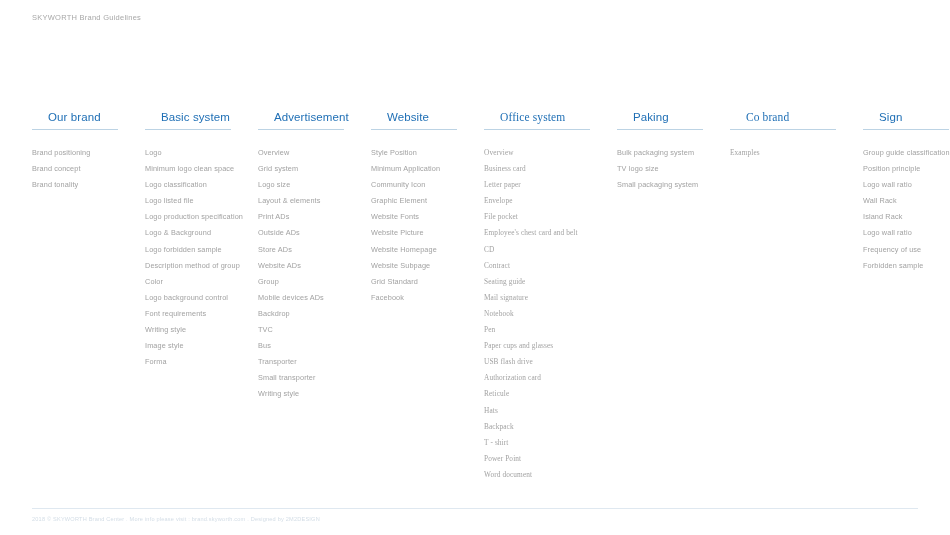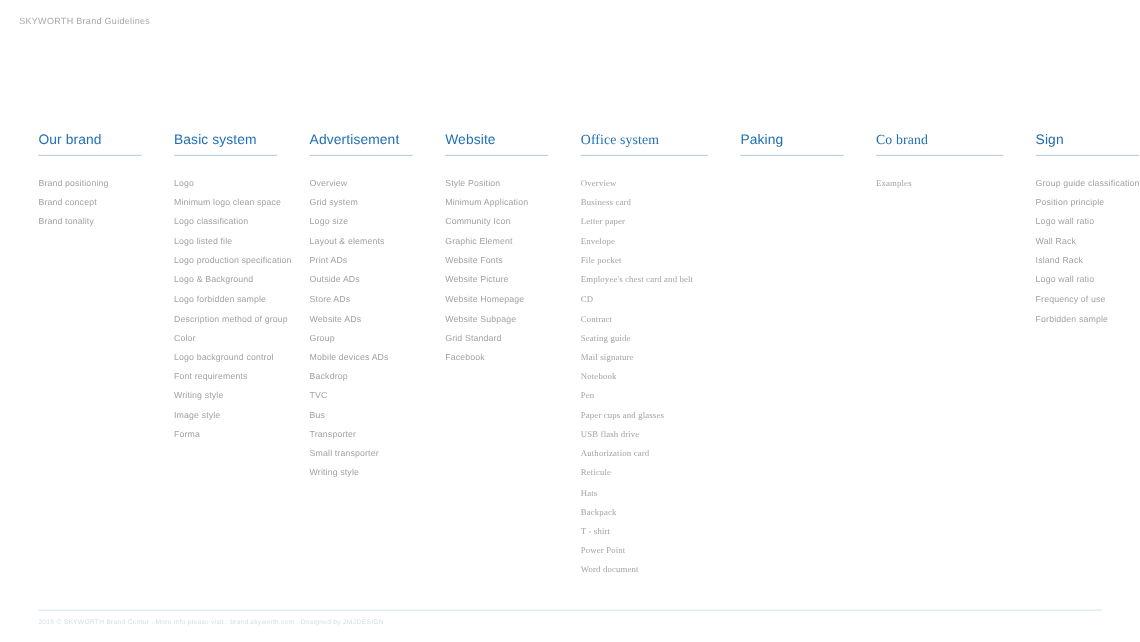--- a/index.html
+++ b/index.html
@@ -16,21 +16,21 @@
     overflow: hidden;
   }
   .page {
     position: relative;
     width: 950px;
     height: 535px;
     box-sizing: border-box;
   }
   .doc-header {
     position: absolute;
-    left: 16px;
+    left: 32px;
     top: 13px;
     font-size: 7.5px;
     letter-spacing: 0.25px;
     color: #a8a8a8;
     white-space: nowrap;
   }
   .columns {
     position: absolute;
     left: 32px;
     top: 110px;
@@ -47,21 +47,21 @@
   .column.wide {
     width: 133px;
     flex: 0 0 133px;
     font-family: Liberation Serif, serif;
   }
   .col-title {
     font-size: 11.5px;
     color: #1f6fb5;
     letter-spacing: 0.1px;
     line-height: 14px;
-    margin: 0 0 5px 0;
+    margin: 0 0 5px 16px;
     font-weight: 400;
     white-space: nowrap;
   }
   .col-rule {
     height: 1px;
     background: #bcd3e4;
     width: 86px;
     margin-bottom: 15px;
   }
   .column.wide .col-rule { width: 106px; }
@@ -200,20 +200,25 @@
         <li>Backpack</li>
         <li>T - shirt</li>
         <li>Power Point</li>
         <li>Word document</li>
       </ul>
     </div>
 
     <div class="column">
       <div class="col-title">Paking</div>
       <div class="col-rule"></div>
+      <ul class="col-list">
+        <li>Bulk packaging system</li>
+        <li>TV logo size</li>
+        <li>Small packaging system</li>
+      </ul>
     </div>
 
     <div class="column wide">
       <div class="col-title">Co brand</div>
       <div class="col-rule"></div>
       <ul class="col-list">
         <li>Examples</li>
       </ul>
     </div>
 

